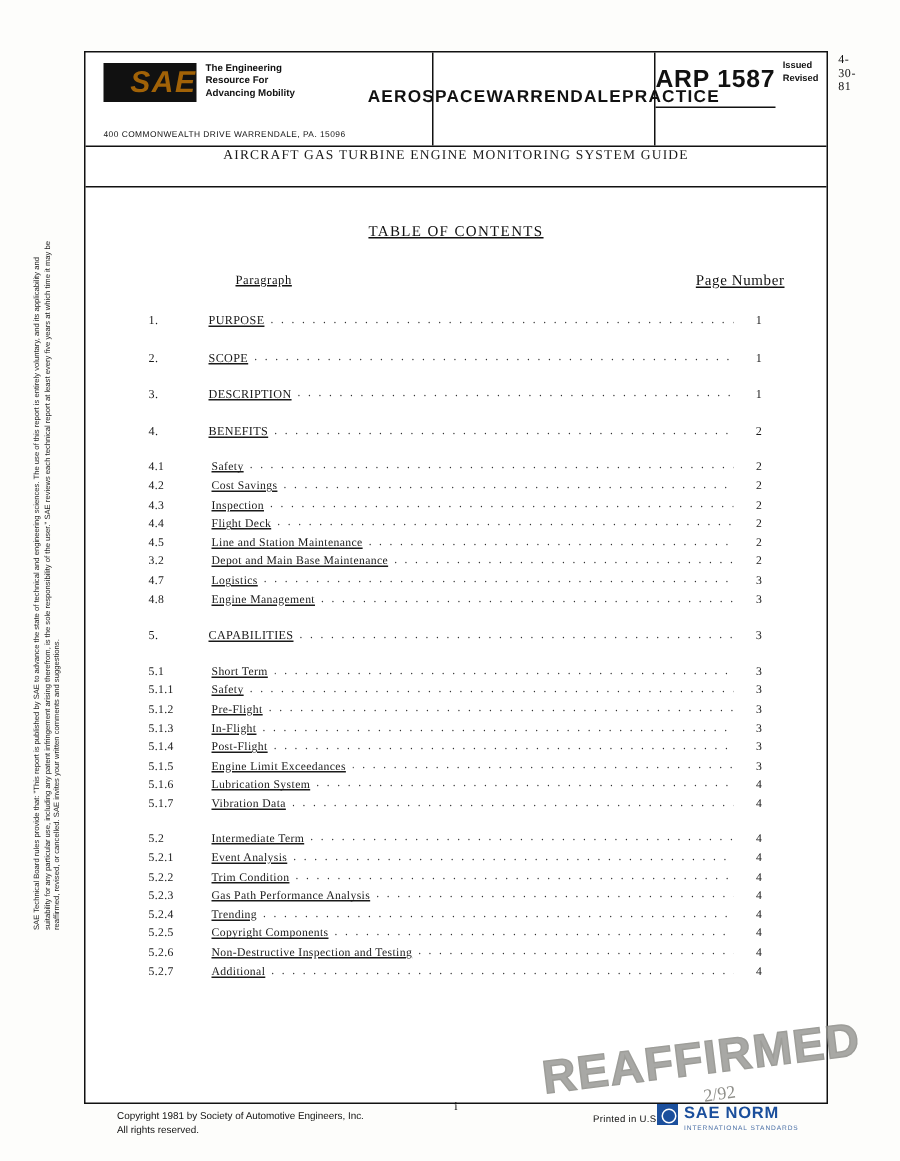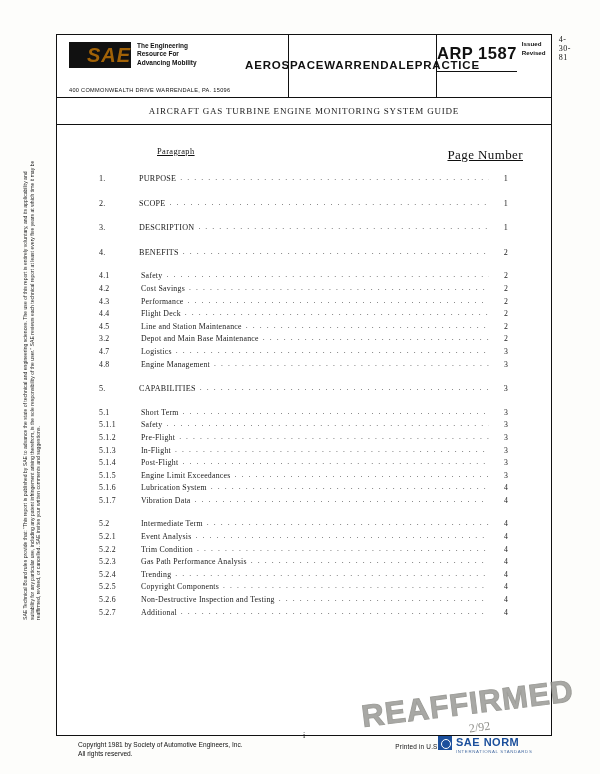--- a/index.html
+++ b/index.html
@@ -127,21 +127,20 @@
     font-family: "Liberation Serif", serif;
     font-size: 8px; font-weight: normal;
     letter-spacing: 0.4px;
   }
 
   
   .title-band {
     height: 26px;
     border-bottom: 1px solid #111;
     display: flex;
-    align-items: center;
     justify-content: center;
   }
   .title-band .t {
     font-size: 9px;
     letter-spacing: 0.8px;
     color: #1a1a1a;
   }
 
   
   .body-area {
@@ -164,21 +163,21 @@
     position: absolute;
     left: 68px;
     font-size: 8.4px;
     text-decoration: underline;
     letter-spacing: 0.4px;
     padding-left: 32px;
   }
   .col-heads .ch-page {
     position: absolute;
     right: 28px;
-    font-size: 13px;
+    font-size: 10px;
     text-decoration: underline;
     letter-spacing: 0.4px;
   }
 
   .toc-list {
     position: relative;
     margin-top: 10px;
     padding: 0 28px 0 42px;
   }
   .toc-row {
@@ -193,20 +192,21 @@
   .toc-row.gap-top { margin-top: 11px; }
   .toc-row.sub { font-size: 7.8px; line-height: 12.6px; }
   .toc-row .num {
     width: 40px;
     flex: 0 0 40px;
   }
   .toc-row.sub .num { width: 42px; flex: 0 0 42px; }
   .toc-row .label {
     white-space: nowrap;
     padding-right: 4px;
+    text-decoration: underline;
   }
   .toc-row .leader {
     flex: 1 1 auto;
     overflow: hidden;
     white-space: nowrap;
     letter-spacing: 1.6px;
     color: #333;
     font-size: 7.6px;
     position: relative;
     top: -1px;
@@ -358,20 +358,21 @@
           <span class="val-issued">4-30-81</span>
         </div>
       </div>
     </div>
 
     <div class="title-band">
       <div class="t">AIRCRAFT GAS TURBINE ENGINE MONITORING SYSTEM GUIDE</div>
     </div>
 
     <div class="body-area">
+      <div class="toc-title">TABLE OF CONTENTS</div>
 
       <div class="col-heads">
         <span class="ch-para">Paragraph</span>
         <span class="ch-page">Page Number</span>
       </div>
 
       <div class="toc-list" id="toc-list">
           <div class="toc-row gap-top">
             <span class="num">1.</span>
             <span class="label">PURPOSE</span>
@@ -403,21 +404,21 @@
             <span class="pg">2</span>
           </div>
           <div class="toc-row sub">
             <span class="num">4.2</span>
             <span class="label">Cost Savings</span>
             <span class="leader">. . . . . . . . . . . . . . . . . . . . . . . . . . . . . . . . . . . . . . . . . . . . . . . . . . . . . . . . . . . . . . . . . . . . . . . . . . . . . . . . . . . . . . . . . </span>
             <span class="pg">2</span>
           </div>
           <div class="toc-row sub">
             <span class="num">4.3</span>
-            <span class="label">Performance</span>
+            <span class="label">Inspection</span>
             <span class="leader">. . . . . . . . . . . . . . . . . . . . . . . . . . . . . . . . . . . . . . . . . . . . . . . . . . . . . . . . . . . . . . . . . . . . . . . . . . . . . . . . . . . . . . . . . </span>
             <span class="pg">2</span>
           </div>
           <div class="toc-row sub">
             <span class="num">4.4</span>
             <span class="label">Flight Deck</span>
             <span class="leader">. . . . . . . . . . . . . . . . . . . . . . . . . . . . . . . . . . . . . . . . . . . . . . . . . . . . . . . . . . . . . . . . . . . . . . . . . . . . . . . . . . . . . . . . . </span>
             <span class="pg">2</span>
           </div>
           <div class="toc-row sub">

